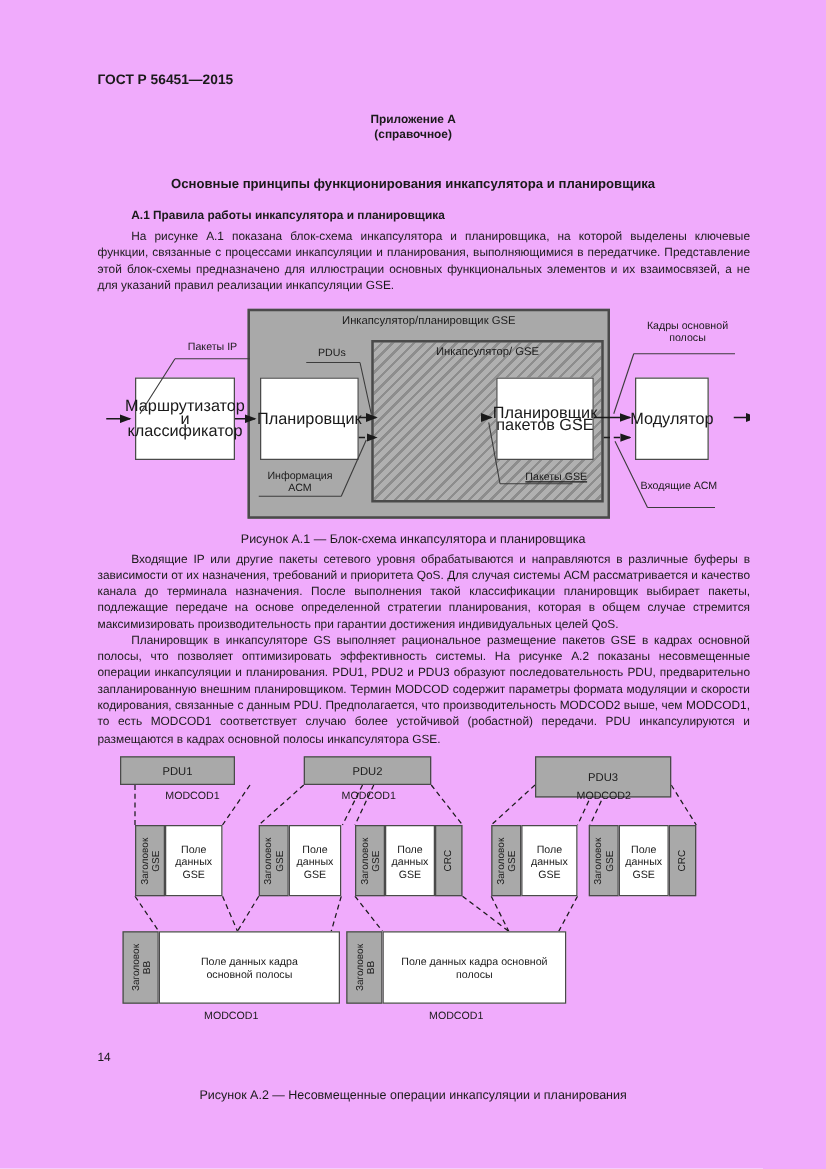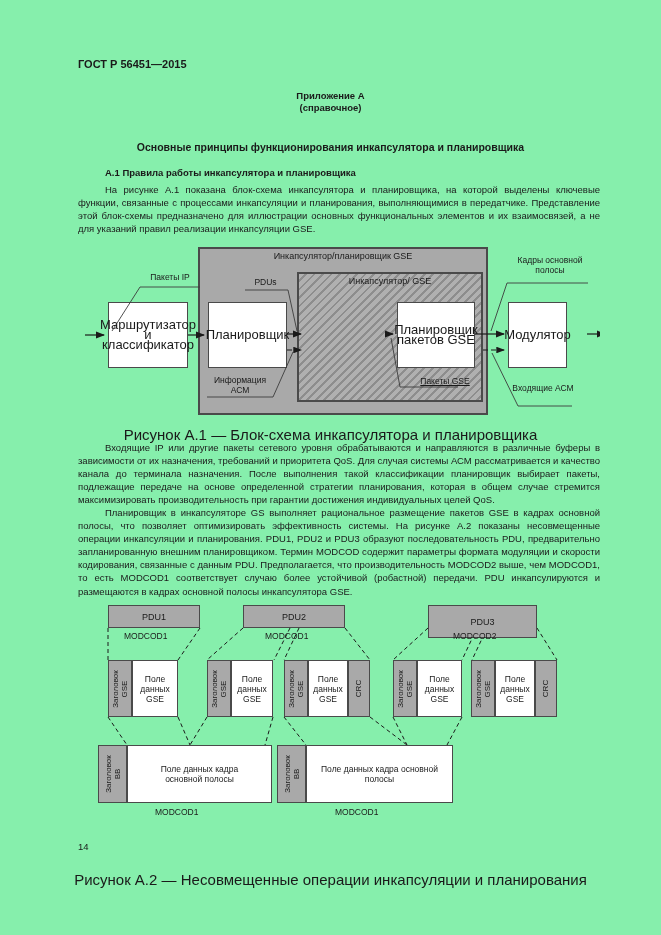--- a/index.html
+++ b/index.html
@@ -2,30 +2,30 @@
 <html style="--box-gray: #a9a9a9; --border-dark: #4a4a4a; --ink: #1a1a1a;"><head>
 <meta charset="utf-8">
 <style>
   :root{
     --box-gray:#a9a9a9;
     --border-dark:#4a4a4a;
     --ink:#1a1a1a;
   }
   html,body{margin:0;padding:0;background:#ffffff;}
   .page{
-    position:relative;width:661px;height:935px;background:#86efac;
+    position:relative;width:661px;height:935px;background:#f0abfc;
     font-family:"Liberation Sans", sans-serif;color:var(--ink);overflow:hidden;
   }
   .abs{position:absolute;}
   .gost-header{left:78px;top:58px;font-size:11px;font-weight:bold;}
   .annex{left:0;top:90px;width:661px;text-align:center;font-size:9.5px;font-weight:bold;line-height:12px;}
   .main-title{left:0;top:141px;width:661px;text-align:center;font-size:10.5px;font-weight:bold;}
   .section-heading{left:105px;top:167px;font-size:9.5px;font-weight:bold;}
   .para{left:78px;width:522px;font-size:9.5px;line-height:13.1px;text-align:justify;text-indent:27px;}
-  .caption{left:0;width:661px;text-align:center;font-size:15px;}
+  .caption{left:0;width:661px;text-align:center;font-size:10px;}
   .page-num{left:78px;top:841px;font-size:9.5px;}
 
   
   .fig{left:78px;width:522px;}
   .fig *{box-sizing:border-box;}
   .fig svg{position:absolute;left:0;top:0;}
 
   
   .f1-outer{left:120px;top:4px;width:290px;height:168px;background:var(--box-gray);border:2px solid var(--border-dark);}
   .f1-inner{left:219px;top:29px;width:186px;height:130px;border:2px solid var(--border-dark);
@@ -37,21 +37,21 @@
 
   
   .cell{position:absolute;border:1.5px solid var(--border-dark);}
   .gray-cell{background:var(--box-gray);display:flex;align-items:center;justify-content:center;}
   .white-cell{background:#ffffff;display:flex;align-items:center;justify-content:center;
     text-align:center;font-size:8.5px;line-height:10px;}
   .pdu-box{background:var(--box-gray);display:flex;align-items:center;justify-content:center;font-size:9px;}
   .rot{transform:rotate(-90deg);text-align:center;font-size:8px;line-height:9px;flex:none;}
   .rot.w50{width:50px;}
   .rot.nowrap{white-space:nowrap;width:auto;}
-  .modcod{position:absolute;text-align:left;font-size:8.5px;}
+  .modcod{position:absolute;text-align:center;font-size:8.5px;}
 </style>
 </head>
 <body>
 
 <div class="page">
 
   <div class="abs gost-header">ГОСТ Р 56451—2015</div>
 
   <div class="abs annex">
     <div>Приложение А</div>
@@ -141,21 +141,21 @@
           <path d="M100,115 L112,143"></path>
         <path d="M129,115 L112,143"></path>
           <path d="M195,115 L187,143"></path>
         <path d="M206,115 L228,143"></path>
           <path d="M292,115 L329,143"></path>
         <path d="M315,115 L329,143"></path>
           <path d="M384,115 L369,143"></path>
       </g>
     </svg>
 
-    <div class="cell pdu-box" style="left:30px;top:3px;width:92px;height:23px;">PDU1</div>
+    <div class="cell pdu-box" style="left:18px;top:3px;width:92px;height:23px;">PDU1</div>
     <div class="cell pdu-box" style="left:165px;top:3px;width:102px;height:23px;">PDU2</div>
     <div class="cell pdu-box" style="left:350px;top:3px;width:109px;height:33px;">PDU3</div>
 
     <div class="modcod" style="left:46px;top:29px;width:60px;">MODCOD1</div>
     <div class="modcod" style="left:187px;top:29px;width:60px;">MODCOD1</div>
     <div class="modcod" style="left:375px;top:29px;width:60px;">MODCOD2</div>
 
     <div class="cell gray-cell" style="left:30px;top:58px;width:24px;height:57px;">
       <div class="rot w50">Заголовок GSE</div>
     </div>

